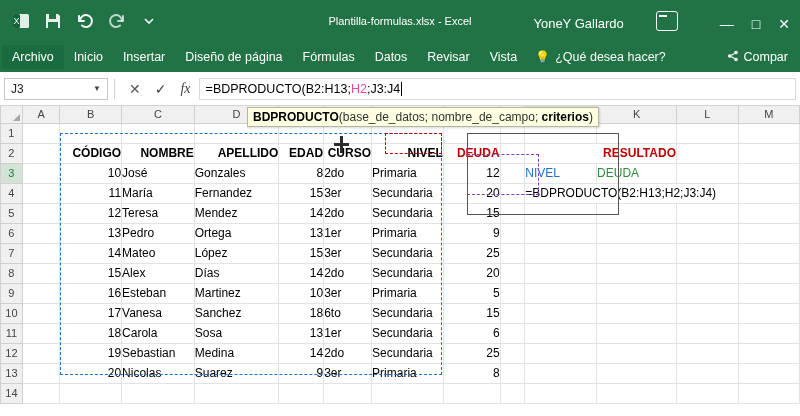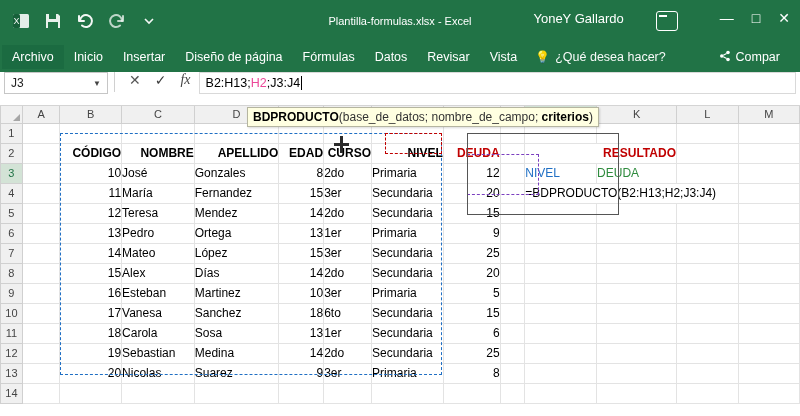--- a/index.html
+++ b/index.html
@@ -18,43 +18,43 @@
     height: 42px; background:#217346; color:#ffffff;
     display:flex; align-items:center; padding:0 6px; position:relative;
   }
   .qat { display:flex; align-items:center; gap:10px; padding-left:4px; }
   .qat .qicon { width:22px; height:22px; display:flex; align-items:center; justify-content:center; opacity:.95; }
   .title-center {
     position:absolute; left:0; right:0; text-align:center;
     font-size:11px; color:#fff; pointer-events:none;
   }
   .user-area {
-    margin-left:auto; display:flex; align-items:flex-start; gap:32px; padding-right:4px;
+    margin-left:auto; display:flex; align-items:flex-end; gap:32px; padding-right:4px;
     font-size:13px;
   }
   .winbtns { display:flex; align-items:center; gap:18px; padding-left:10px; }
   .winbtn { font-size:14px; line-height:1; }
   .ribbonbtn { width:22px; height:20px; border:1.5px solid #ffffff; border-radius:3px; display:inline-block; position:relative; }
   .ribbonbtn:after { content:""; position:absolute; left:2px; top:3px; width:8px; height:2px; background:#fff; }
 
   
   .ribbon {
     height: 30px; background:#217346; color:#ffffff;
     display:flex; align-items:center; gap:0; font-size:12.5px;
     padding-left:2px;
   }
   .tab { padding:5px 10px; white-space:nowrap; }
   .tab.file { background:#1b6b41; }
   .tell-me { display:flex; align-items:center; gap:5px; margin-left:8px; opacity:.97; }
   .bulb { font-size:12px; }
-  .share { margin-left:auto; display:flex; align-items:center; gap:5px; padding-right:20px; white-space:nowrap; }
+  .share { margin-left:auto; display:flex; align-items:center; gap:5px; padding-right:12px; white-space:nowrap; }
 
   
   .formulabar {
-    height: 34px; background:#ffffff; display:flex; align-items:flex-start;
+    height: 34px; background:#ffffff; display:flex; align-items:center;
     border-bottom:1px solid #d4d4d4; padding:0 4px;
   }
   .namebox {
     width: 104px; height:22px; border:1px solid #c6c6c6; background:#fff;
     display:flex; align-items:center; padding:0 6px; font-size:12px; color:#222;
   }
   .namebox .caret { margin-left:auto; font-size:8px; color:#444; }
   .fb-sep { width:1px; height:20px; background:#d0d0d0; margin:0 6px; }
   .fb-icons { display:flex; align-items:center; gap:14px; padding:0 8px; color:#555; font-size:14px; }
   .fb-icons .check { color:#3c3c3c; }
@@ -199,20 +199,21 @@
       <span>J3</span>
       <span class="caret">▼</span>
     </div>
     <div class="fb-sep"></div>
     <div class="fb-icons">
       <span>✕</span>
       <span class="check">✓</span>
       <span class="fb-fx">fx</span>
     </div>
     <div class="fb-input">
+      <span>=BDPRODUCTO(</span>
         <span class="blue">B2:H13</span>
         <span>;</span>
         <span class="red">H2</span>
         <span>;</span>
         <span>J3:J4</span>
         <span class="fb-caret"></span>
     </div>
   </div>
 
   <div class="gridwrap">

